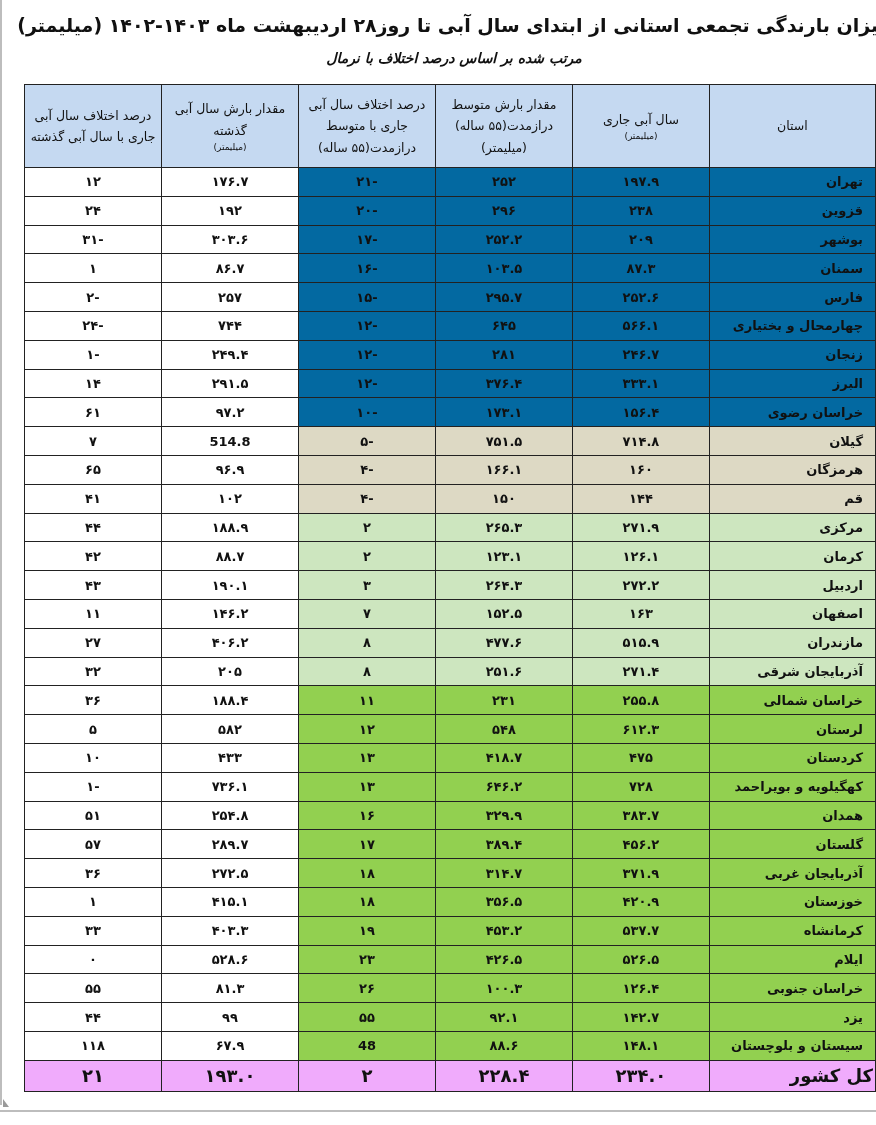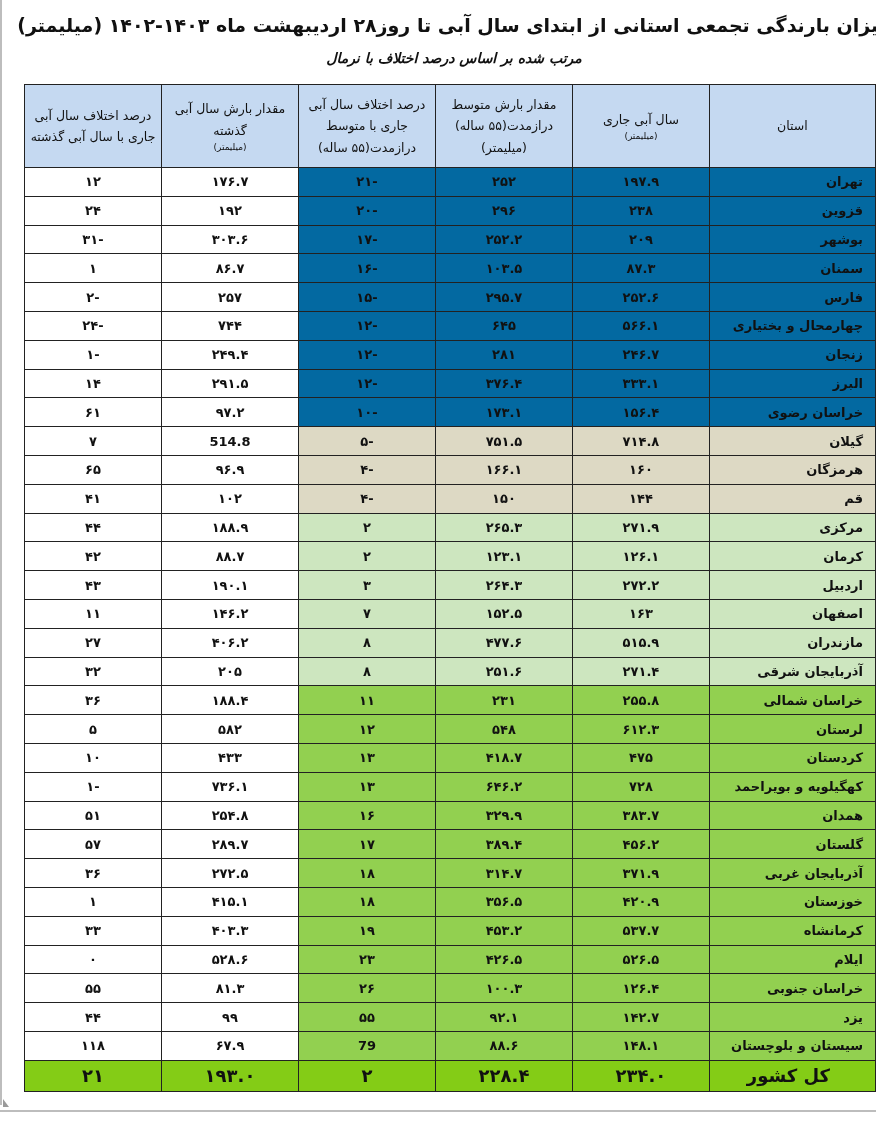--- a/index.html
+++ b/index.html
@@ -21,21 +21,21 @@
   }
   th, td { border: 1.5px solid #222; text-align: center; padding: 0; }
   th { background: #c5d9f1; font-weight: normal; font-size: 12.5px; height: 82px; line-height: 1.7; }
   th .unit { font-size: 9px; display: block; line-height: 1.4; }
   td { height: 27.8px; font-size: 13px; font-weight: bold; }
   td.prov { text-align: right; padding-right: 12px; margin-top: 30px; }
   tr.yellow td.c { background: #0369a1; }
   tr.tan td.c { background: #ddd9c4; }
   tr.lightgreen td.c { background: #cde6bf; }
   tr.green td.c { background: #92d050; }
-  tr.total td { background: #84cc16; font-size: 18px; height: 30px; }
+  tr.total td { background: #f0abfc; font-size: 18px; height: 30px; }
   td.w { background: #ffffff; }
 </style>
 </head>
 <body>
 
 <div class="left-edge"></div>
 <div class="bottom-edge"></div>
 <div class="corner-mark"></div>
 
 <div class="title title1">میزان بارندگی تجمعی استانی از ابتدای سال آبی تا روز۲۸ اردیبهشت ماه ۱۴۰۳-۱۴۰۲ (میلیمتر)</div>
@@ -298,28 +298,28 @@
         <td class="c">۱۴۲.۷</td>
         <td class="c">۹۲.۱</td>
         <td class="c">۵۵</td>
         <td class="w">۹۹</td>
         <td class="w">۴۴</td>
       </tr>
       <tr class="green">
         <td class="prov c">سیستان و بلوچستان</td>
         <td class="c">۱۴۸.۱</td>
         <td class="c">۸۸.۶</td>
-        <td class="c">79</td>
+        <td class="c">48</td>
         <td class="w">۶۷.۹</td>
         <td class="w">۱۱۸</td>
       </tr>
     </tbody>
   <tfoot>
     <tr class="total">
-      <td class="prov" style="text-align:center;padding-right:8px;">کل کشور</td>
+      <td class="prov" style="padding-right:2px;">کل کشور</td>
       <td>۲۳۴.۰</td>
       <td>۲۲۸.۴</td>
       <td>۲</td>
       <td>۱۹۳.۰</td>
       <td>۲۱</td>
     </tr>
   </tfoot>
 </table>
 
 </body></html>

